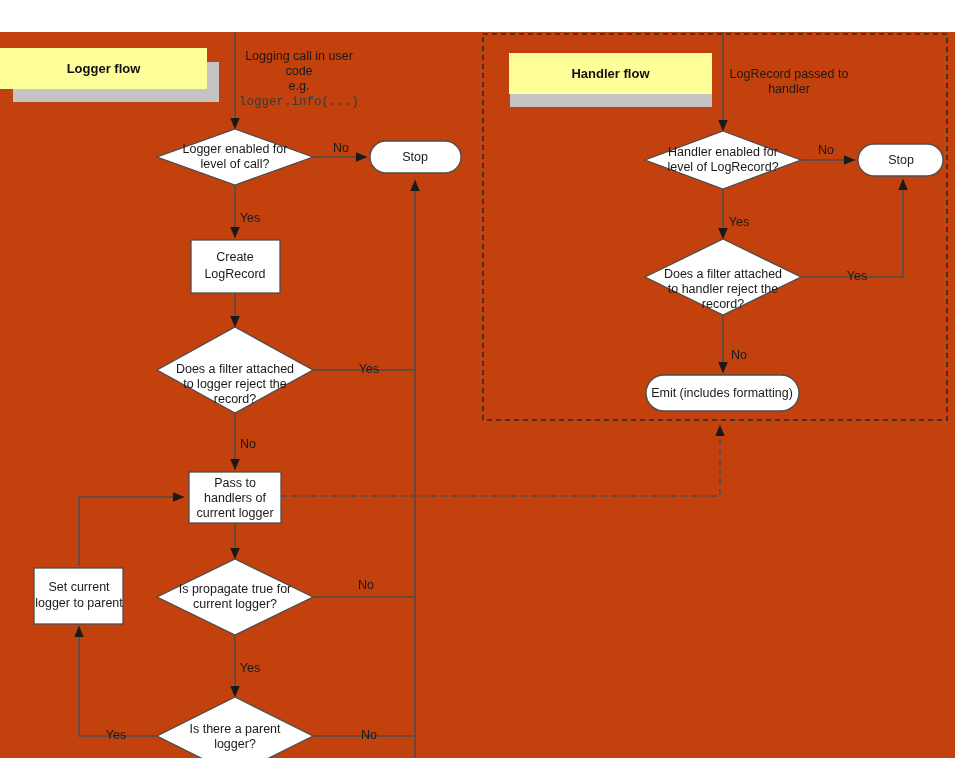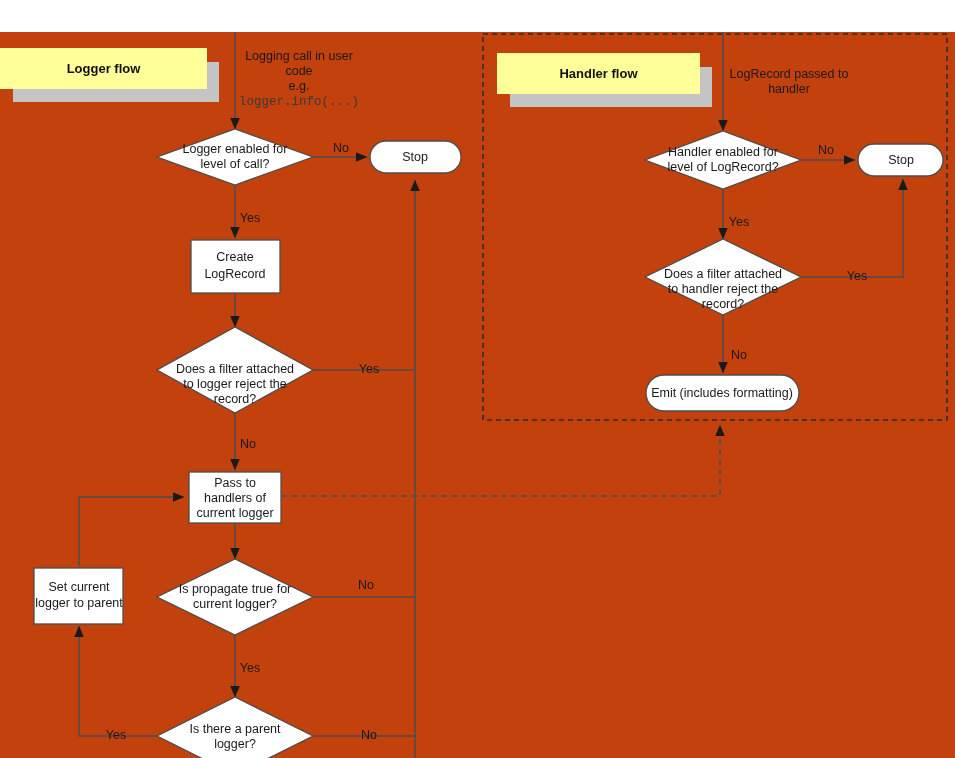--- a/index.html
+++ b/index.html
@@ -95,21 +95,21 @@
 
   <div class="banner" style="left:0px; top:16px; width:220px; height:56px;">
     <div class="banner-shadow" style="left:13px; top:14px; width:206px; height:40px;"></div>
     <div class="banner-face" style="left:0px; top:0px; width:207px; height:41px;">
       <span>Logger flow</span>
     </div>
   </div>
 
   <div class="banner" style="left:497px; top:21px; width:215px; height:56px;">
     <div class="banner-shadow" style="left:13px; top:14px; width:202px; height:40px;"></div>
-    <div class="banner-face" style="left:0px; top:0px; width:203px; height:41px;">
+    <div class="banner-face" style="left:12px; top:0px; width:203px; height:41px;">
       <span>Handler flow</span>
     </div>
   </div>
 
   <svg class="diagram" viewBox="0 0 955 758">
     <defs>
       <marker id="arrow" markerWidth="9" markerHeight="9" refX="7.4" refY="3.2" orient="auto" markerUnits="strokeWidth">
         <path d="M0,0 L7.6,3.2 L0,6.4 z" fill="#1a1a1a"></path>
       </marker>
       <marker id="arrowdash" markerWidth="9" markerHeight="9" refX="7.4" refY="3.2" orient="auto" markerUnits="strokeWidth">

